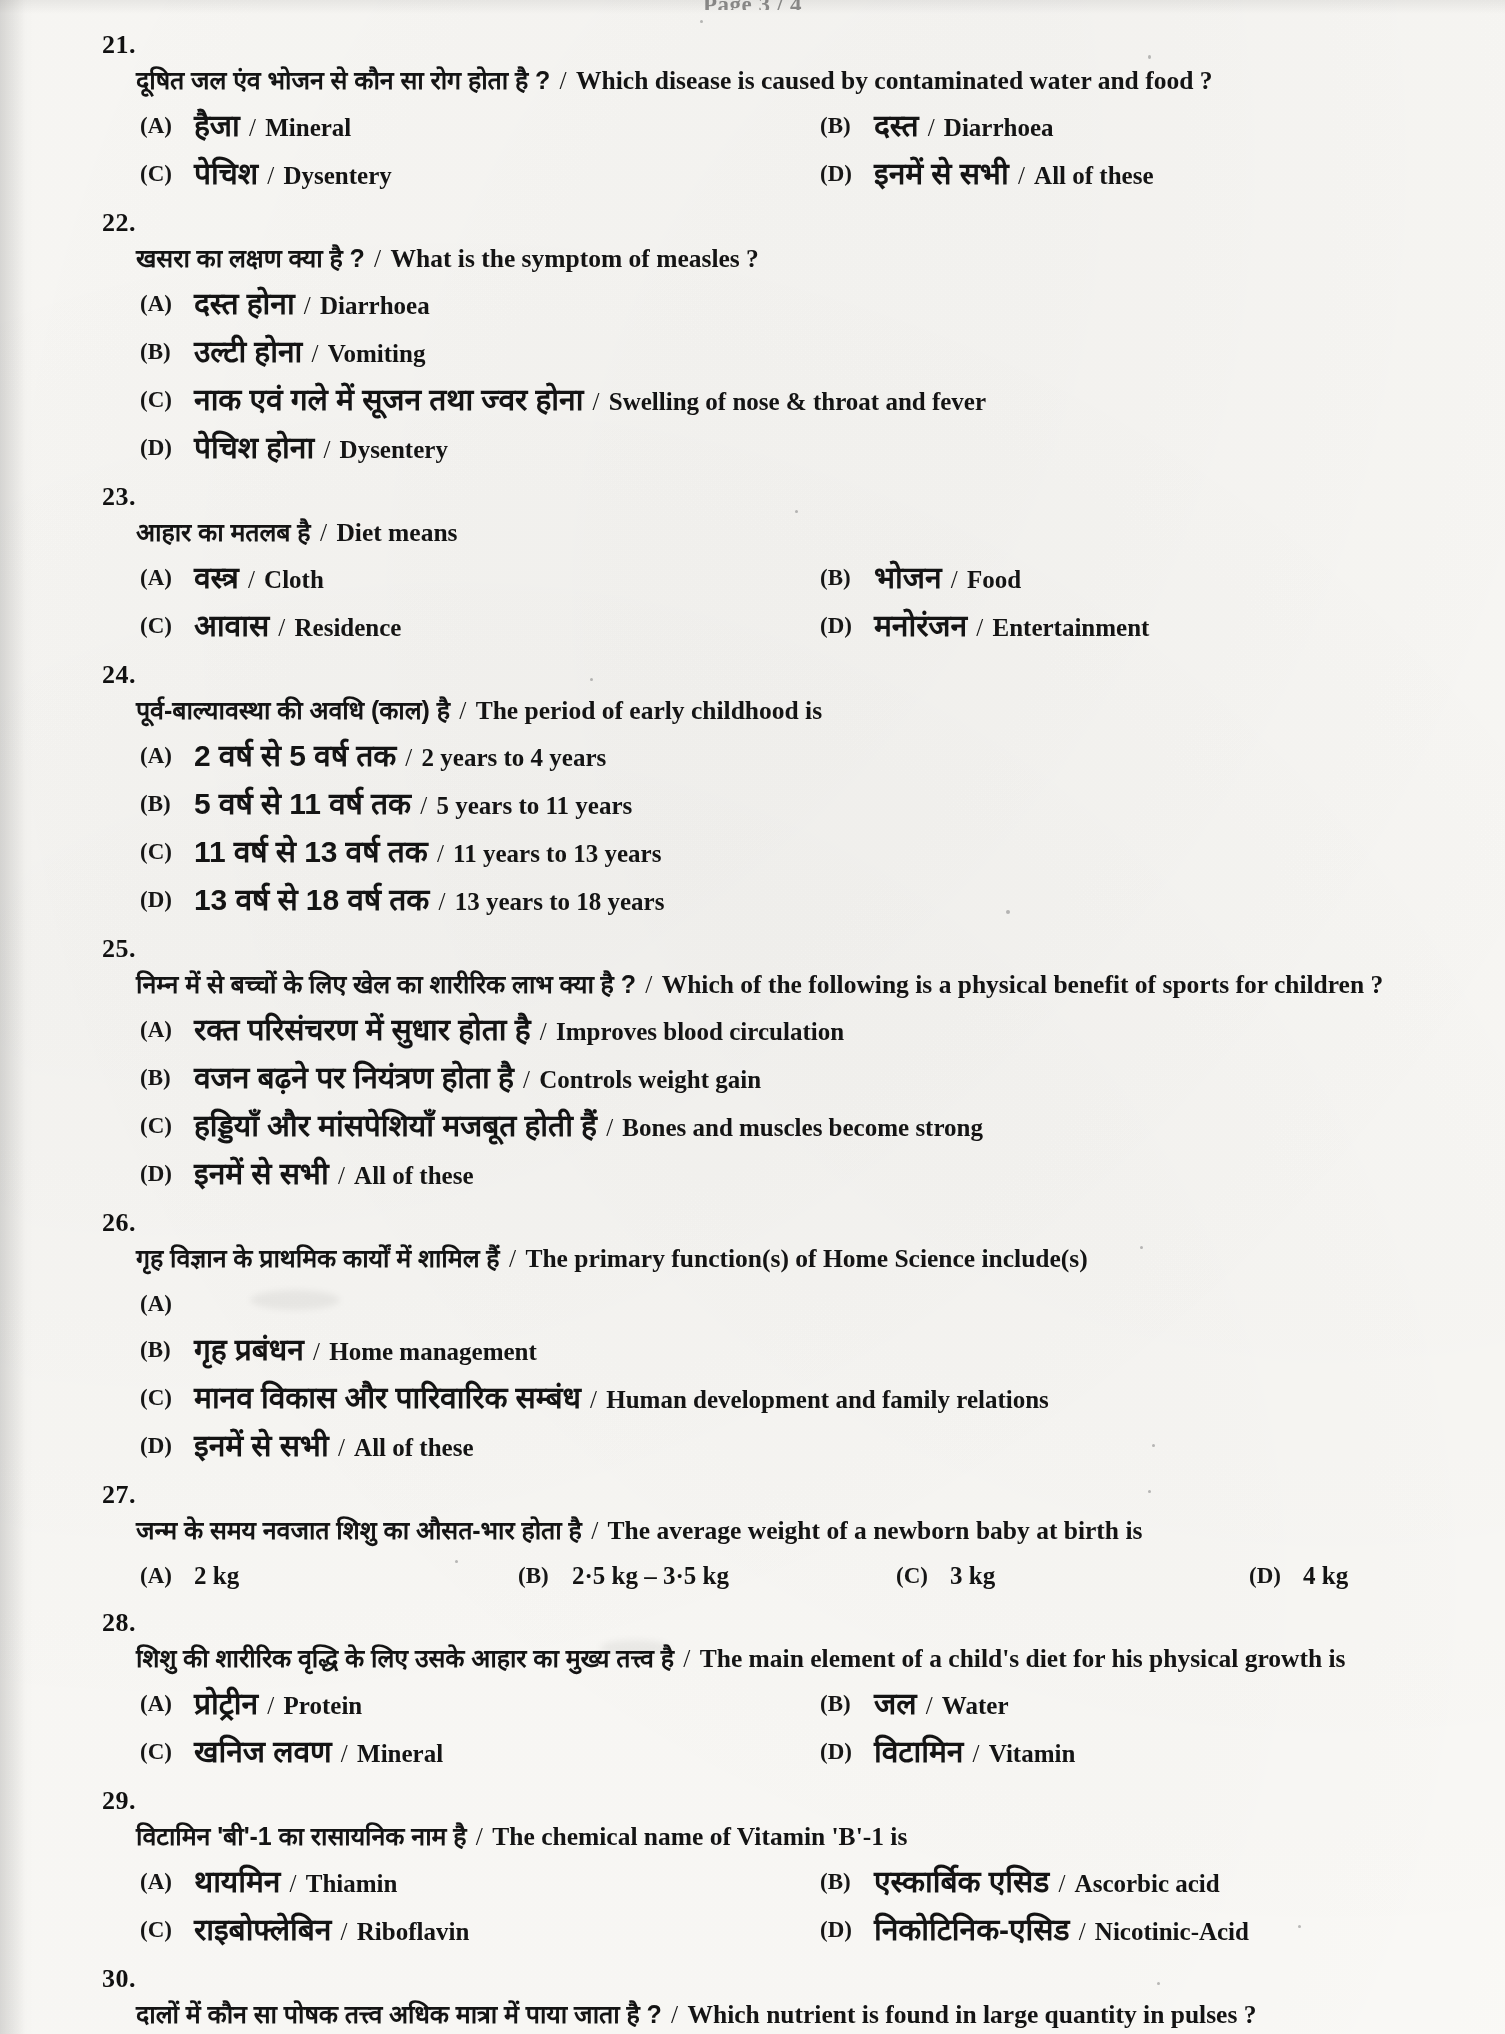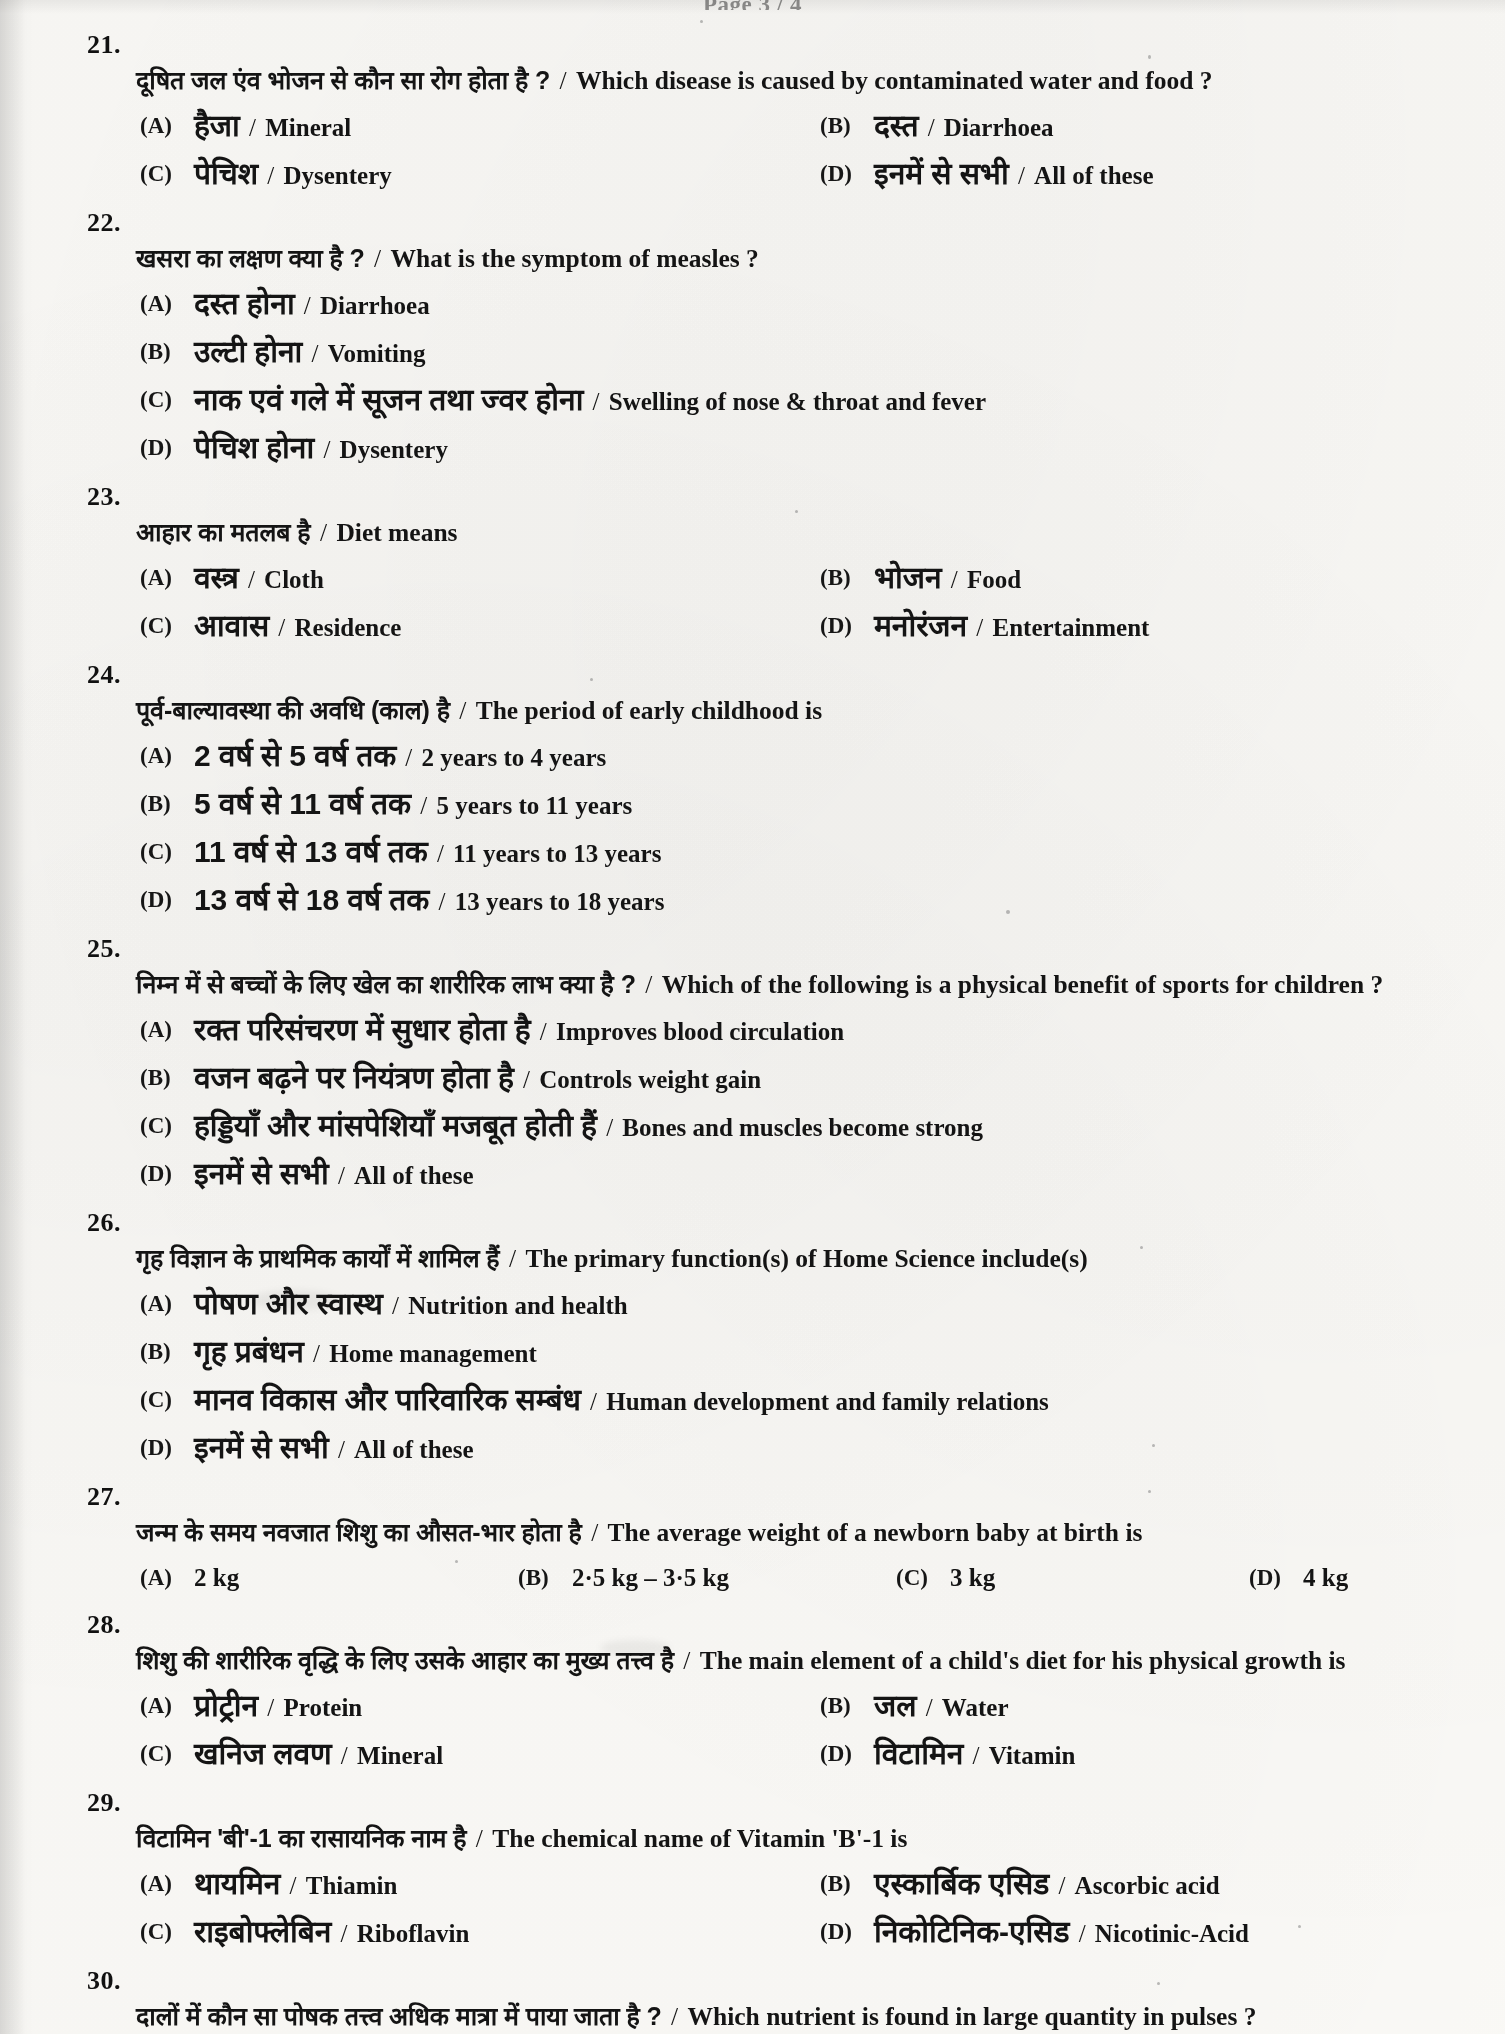--- a/index.html
+++ b/index.html
@@ -68,21 +68,21 @@
     align-items: flex-start;
     gap: 0px;
   }
   .q-num {
     flex: 0 0 64px;
     font-family: "Liberation Serif", serif;
     font-size: 26px;
     font-weight: bold;
     line-height: 46px;
     color: #111;
-    text-align: center;
+    text-align: right;
     letter-spacing: 0.5px;
   }
   .q-text {
     flex: 1 1 auto;
     font-size: 25.5px;
     line-height: 44px;
     font-weight: bold;
     color: #141414;
     text-align: justify;
     text-justify: inter-word;
@@ -333,21 +333,20 @@
         </div>
         <div class="q">
           <div class="q-head">
             <div class="q-num">26.</div>
             <div class="q-text"><span class="hi">गृह विज्ञान के प्राथमिक कार्यों में शामिल हैं</span><span class="sep"> / </span><span class="en">The primary function(s) of Home Science include(s)</span></div>
           </div>
           <div class="opts">
             <div class="opt-row">
               <div class="opt opt-pad">
                 <span class="opt-label">(A)</span>
-                <span class="opt-text"><span class="hi">पोषण और स्वास्थ</span><span class="sep"> / </span><span class="en">Nutrition and health</span></span>
               </div>
             </div>
             <div class="opt-row">
               <div class="opt opt-pad">
                 <span class="opt-label">(B)</span>
                 <span class="opt-text"><span class="hi">गृह प्रबंधन</span><span class="sep"> / </span><span class="en">Home management</span></span>
               </div>
             </div>
             <div class="opt-row">
               <div class="opt opt-pad">

